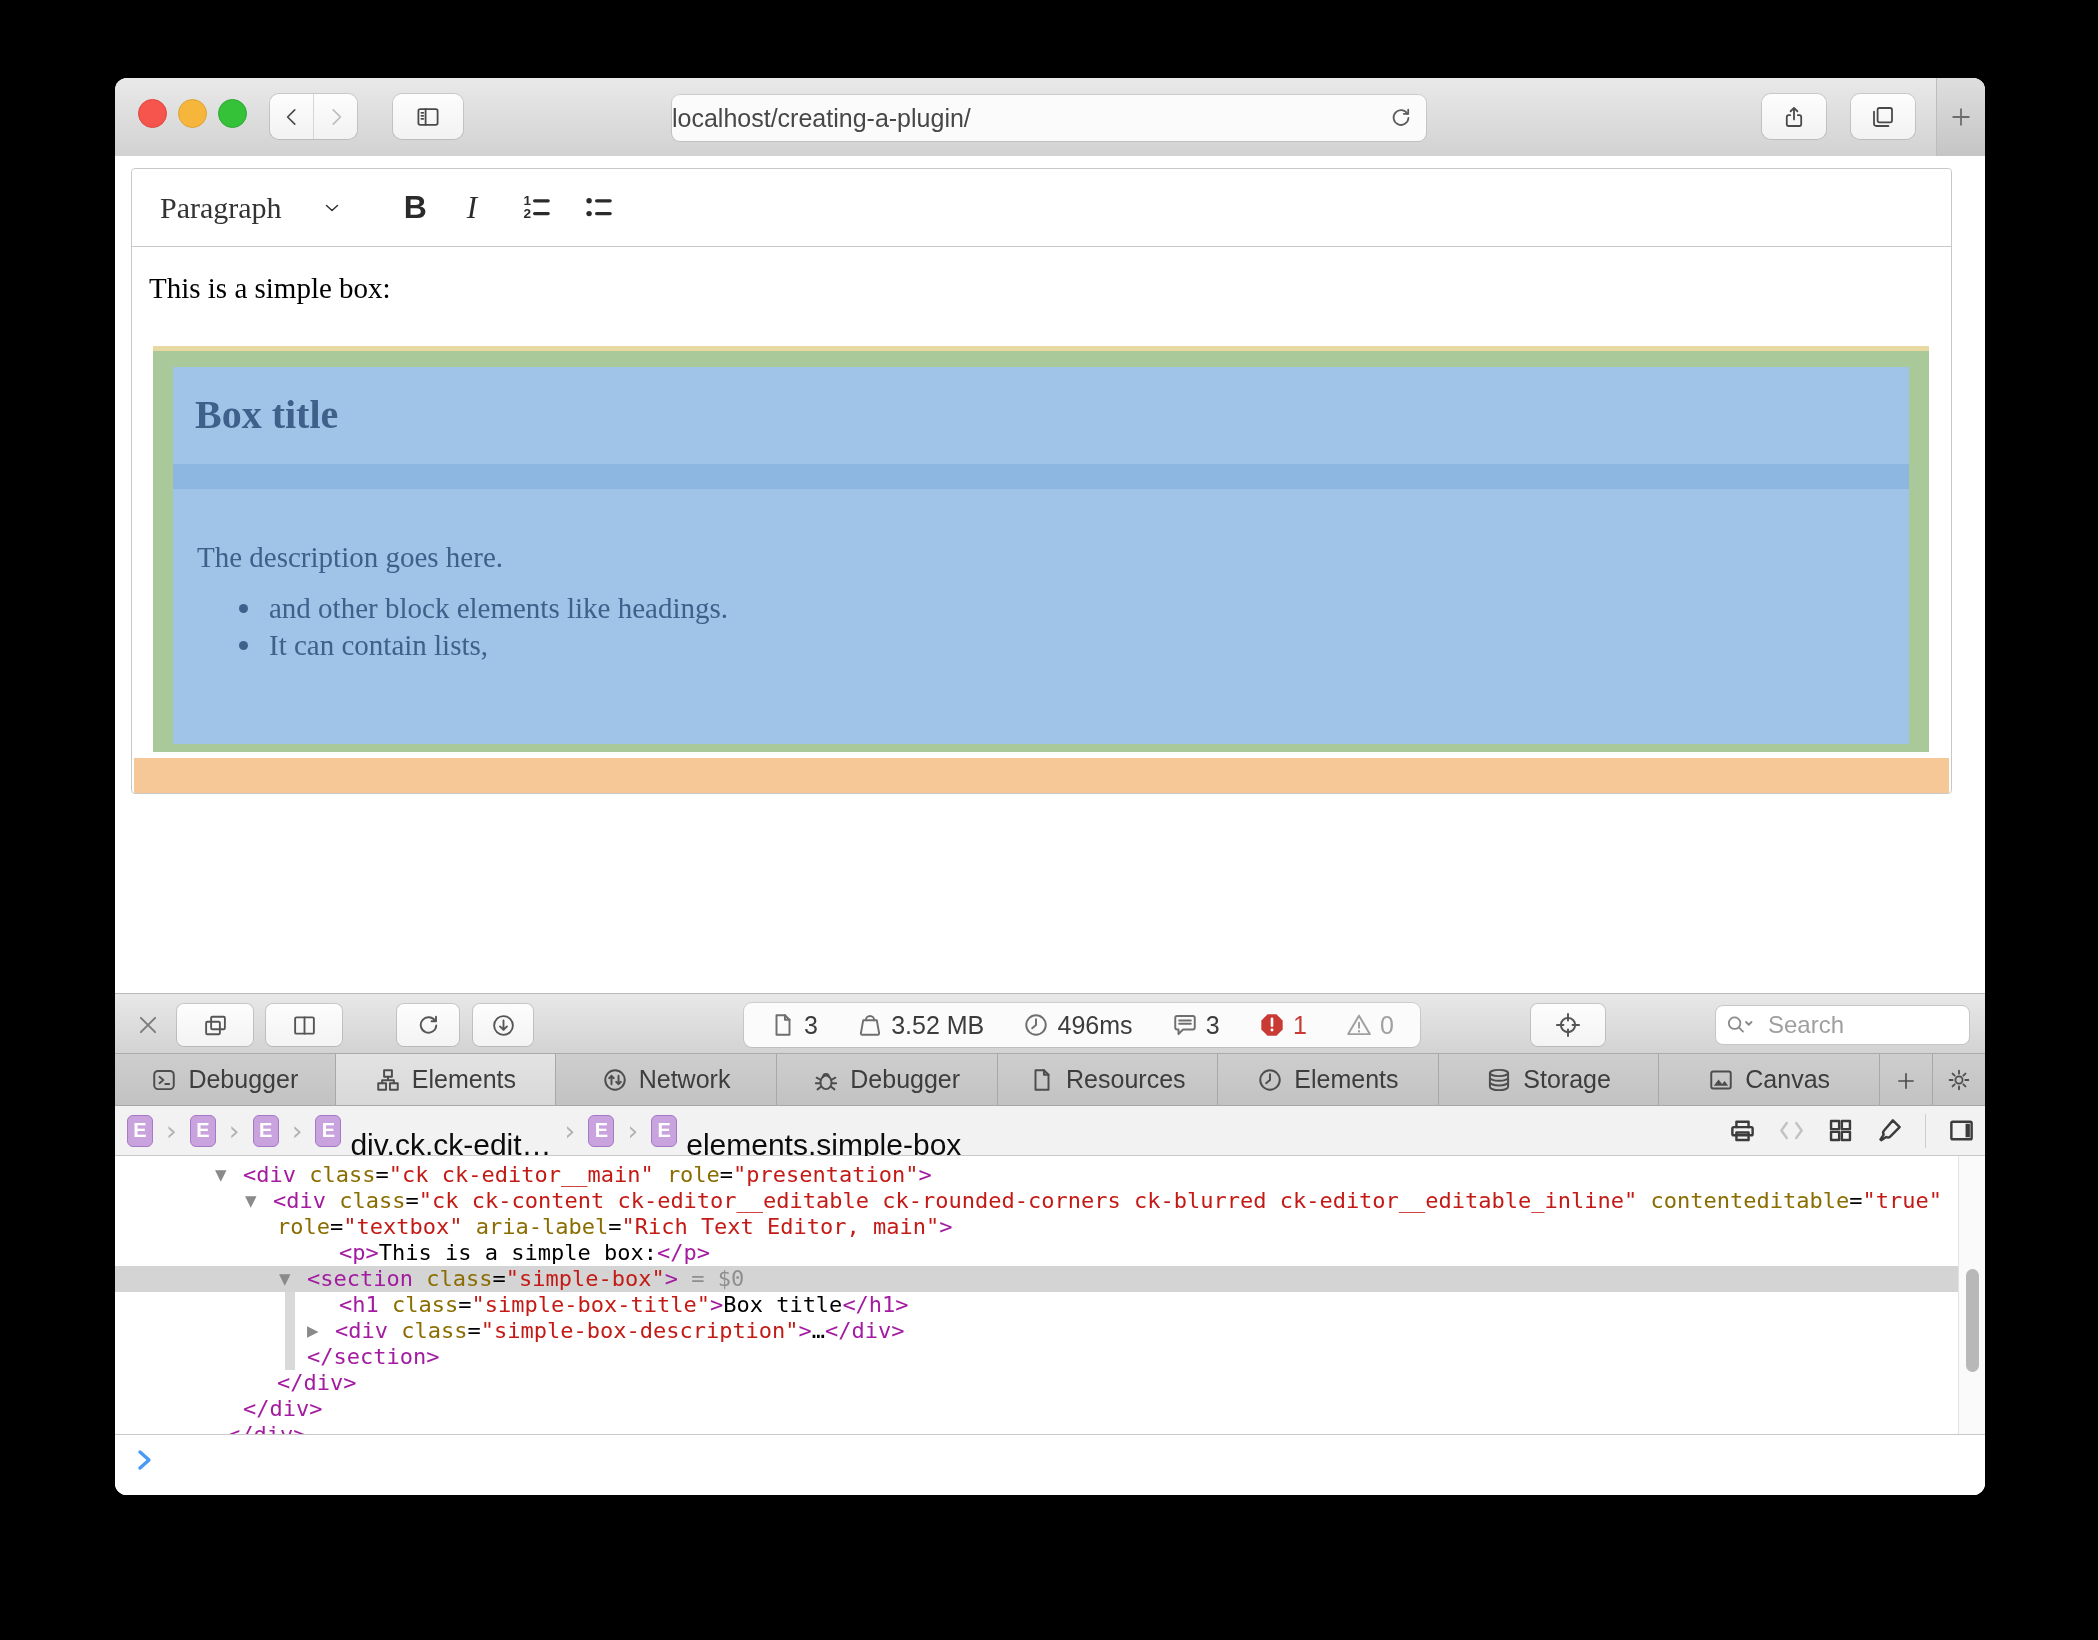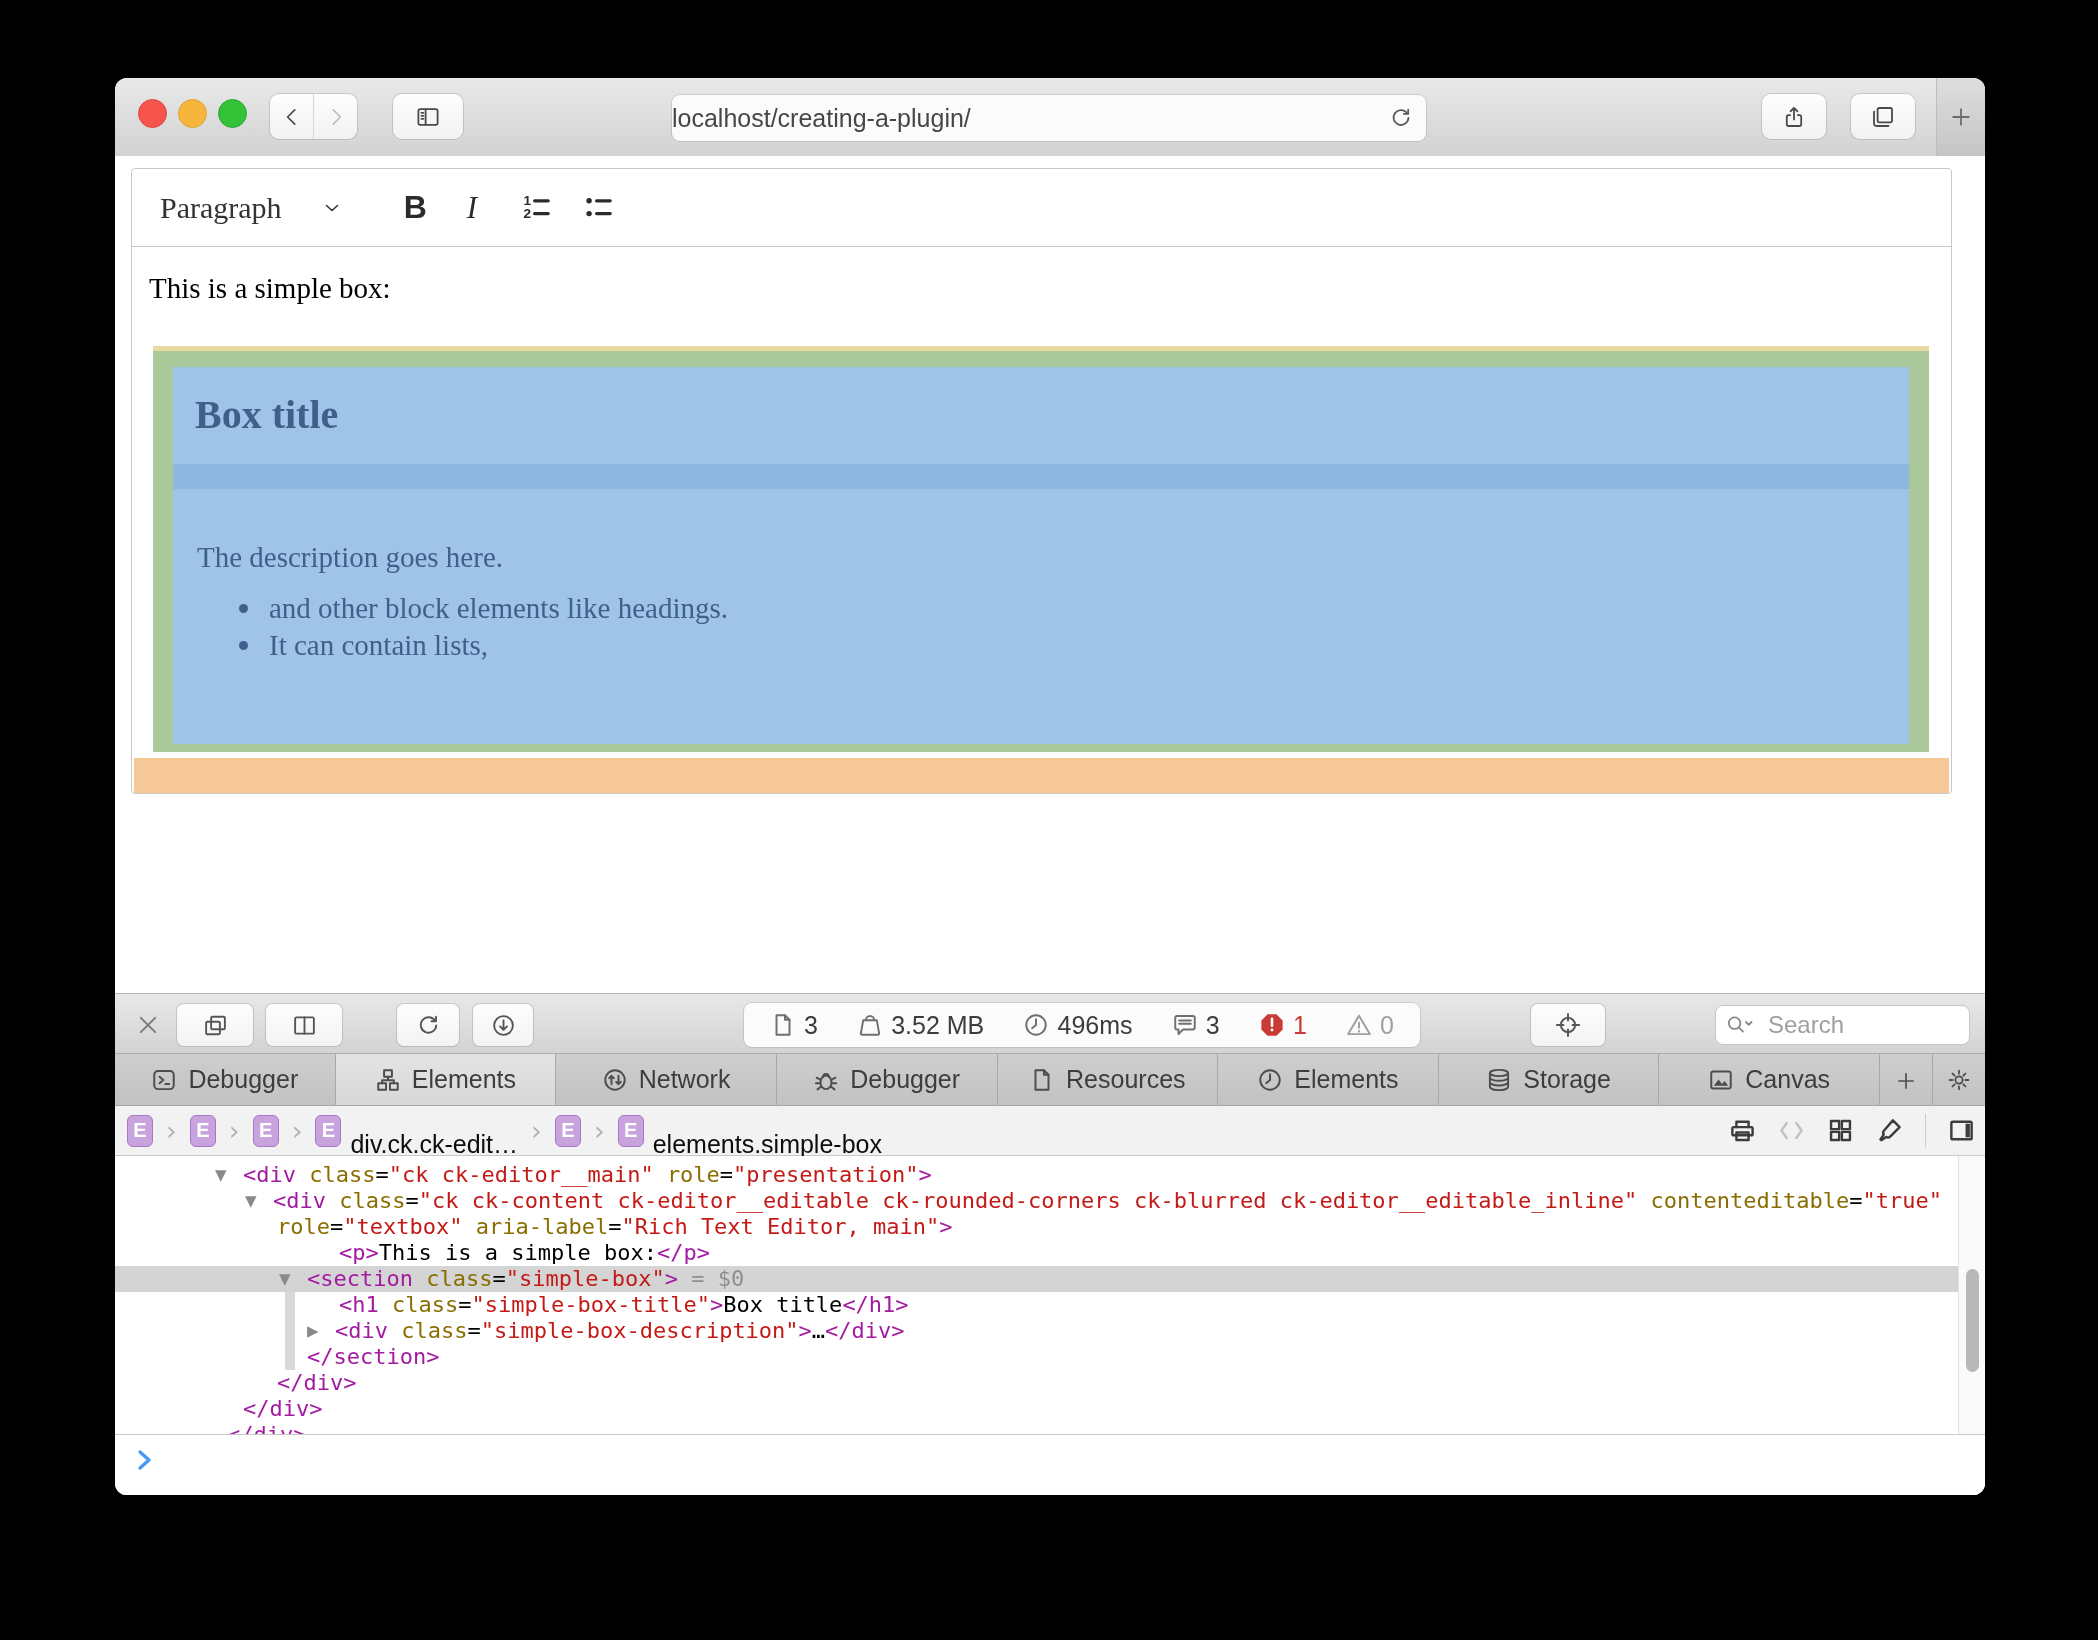--- a/index.html
+++ b/index.html
@@ -94,21 +94,21 @@
   .tab .ti{width:26px;height:26px;color:#4d4d4d;}
   .tab.selected{background:linear-gradient(#e3e3e3,#d8d8d8);}
   .tab.mini{flex:0 0 52px;color:#4d4d4d;}
   .tab.mini:last-child{border-right:none;}
 
   .dt-crumbs{position:absolute;left:0;top:113px;right:0;height:50px;background:#f2f2f2;border-bottom:1px solid #c9c9c9;
     box-sizing:border-box;display:flex;align-items:center;padding-left:12px;}
   .crumb{display:flex;align-items:center;}
   .crumb .ebadge{width:26px;height:32px;border-radius:6px;background:var(--ebadge-bg);border:1px solid var(--ebadge-border);
     color:#fff;font-size:20px;font-weight:bold;display:flex;align-items:center;justify-content:center;box-sizing:border-box;}
-  .crumb .clabel{font-size:25px;color:#0c0c0c;margin-left:9px;white-space:nowrap;margin-top:28px;}
+  .crumb .clabel{font-size:30px;color:#0c0c0c;margin-left:9px;white-space:nowrap;margin-top:28px;}
   .crumb-sep{font-size:27px;color:#b2b2b2;margin:0 13px;font-family:"DejaVu Sans",sans-serif;}
   .crumb-icons{position:absolute;right:10px;top:0;height:100%;display:flex;align-items:center;gap:22px;}
   .crumb-icons .ci{width:27px;height:27px;color:#3c3c3c;}
   .crumb-icons .ci.dim{color:#c2c2c2;}
   .crumb-icons .vsep{width:1px;height:34px;background:#cdcdcd;}
 
   .dt-dom{position:absolute;left:0;top:163px;right:0;height:278px;background:#fff;overflow:hidden;
     font-family:"DejaVu Sans Mono",monospace;font-size:22px;padding:6px 27px 0 0;box-sizing:border-box;}
   .dom-row{position:relative;height:26px;line-height:26px;white-space:pre;}
   .dom-row.selected{background:#d4d4d4;}

